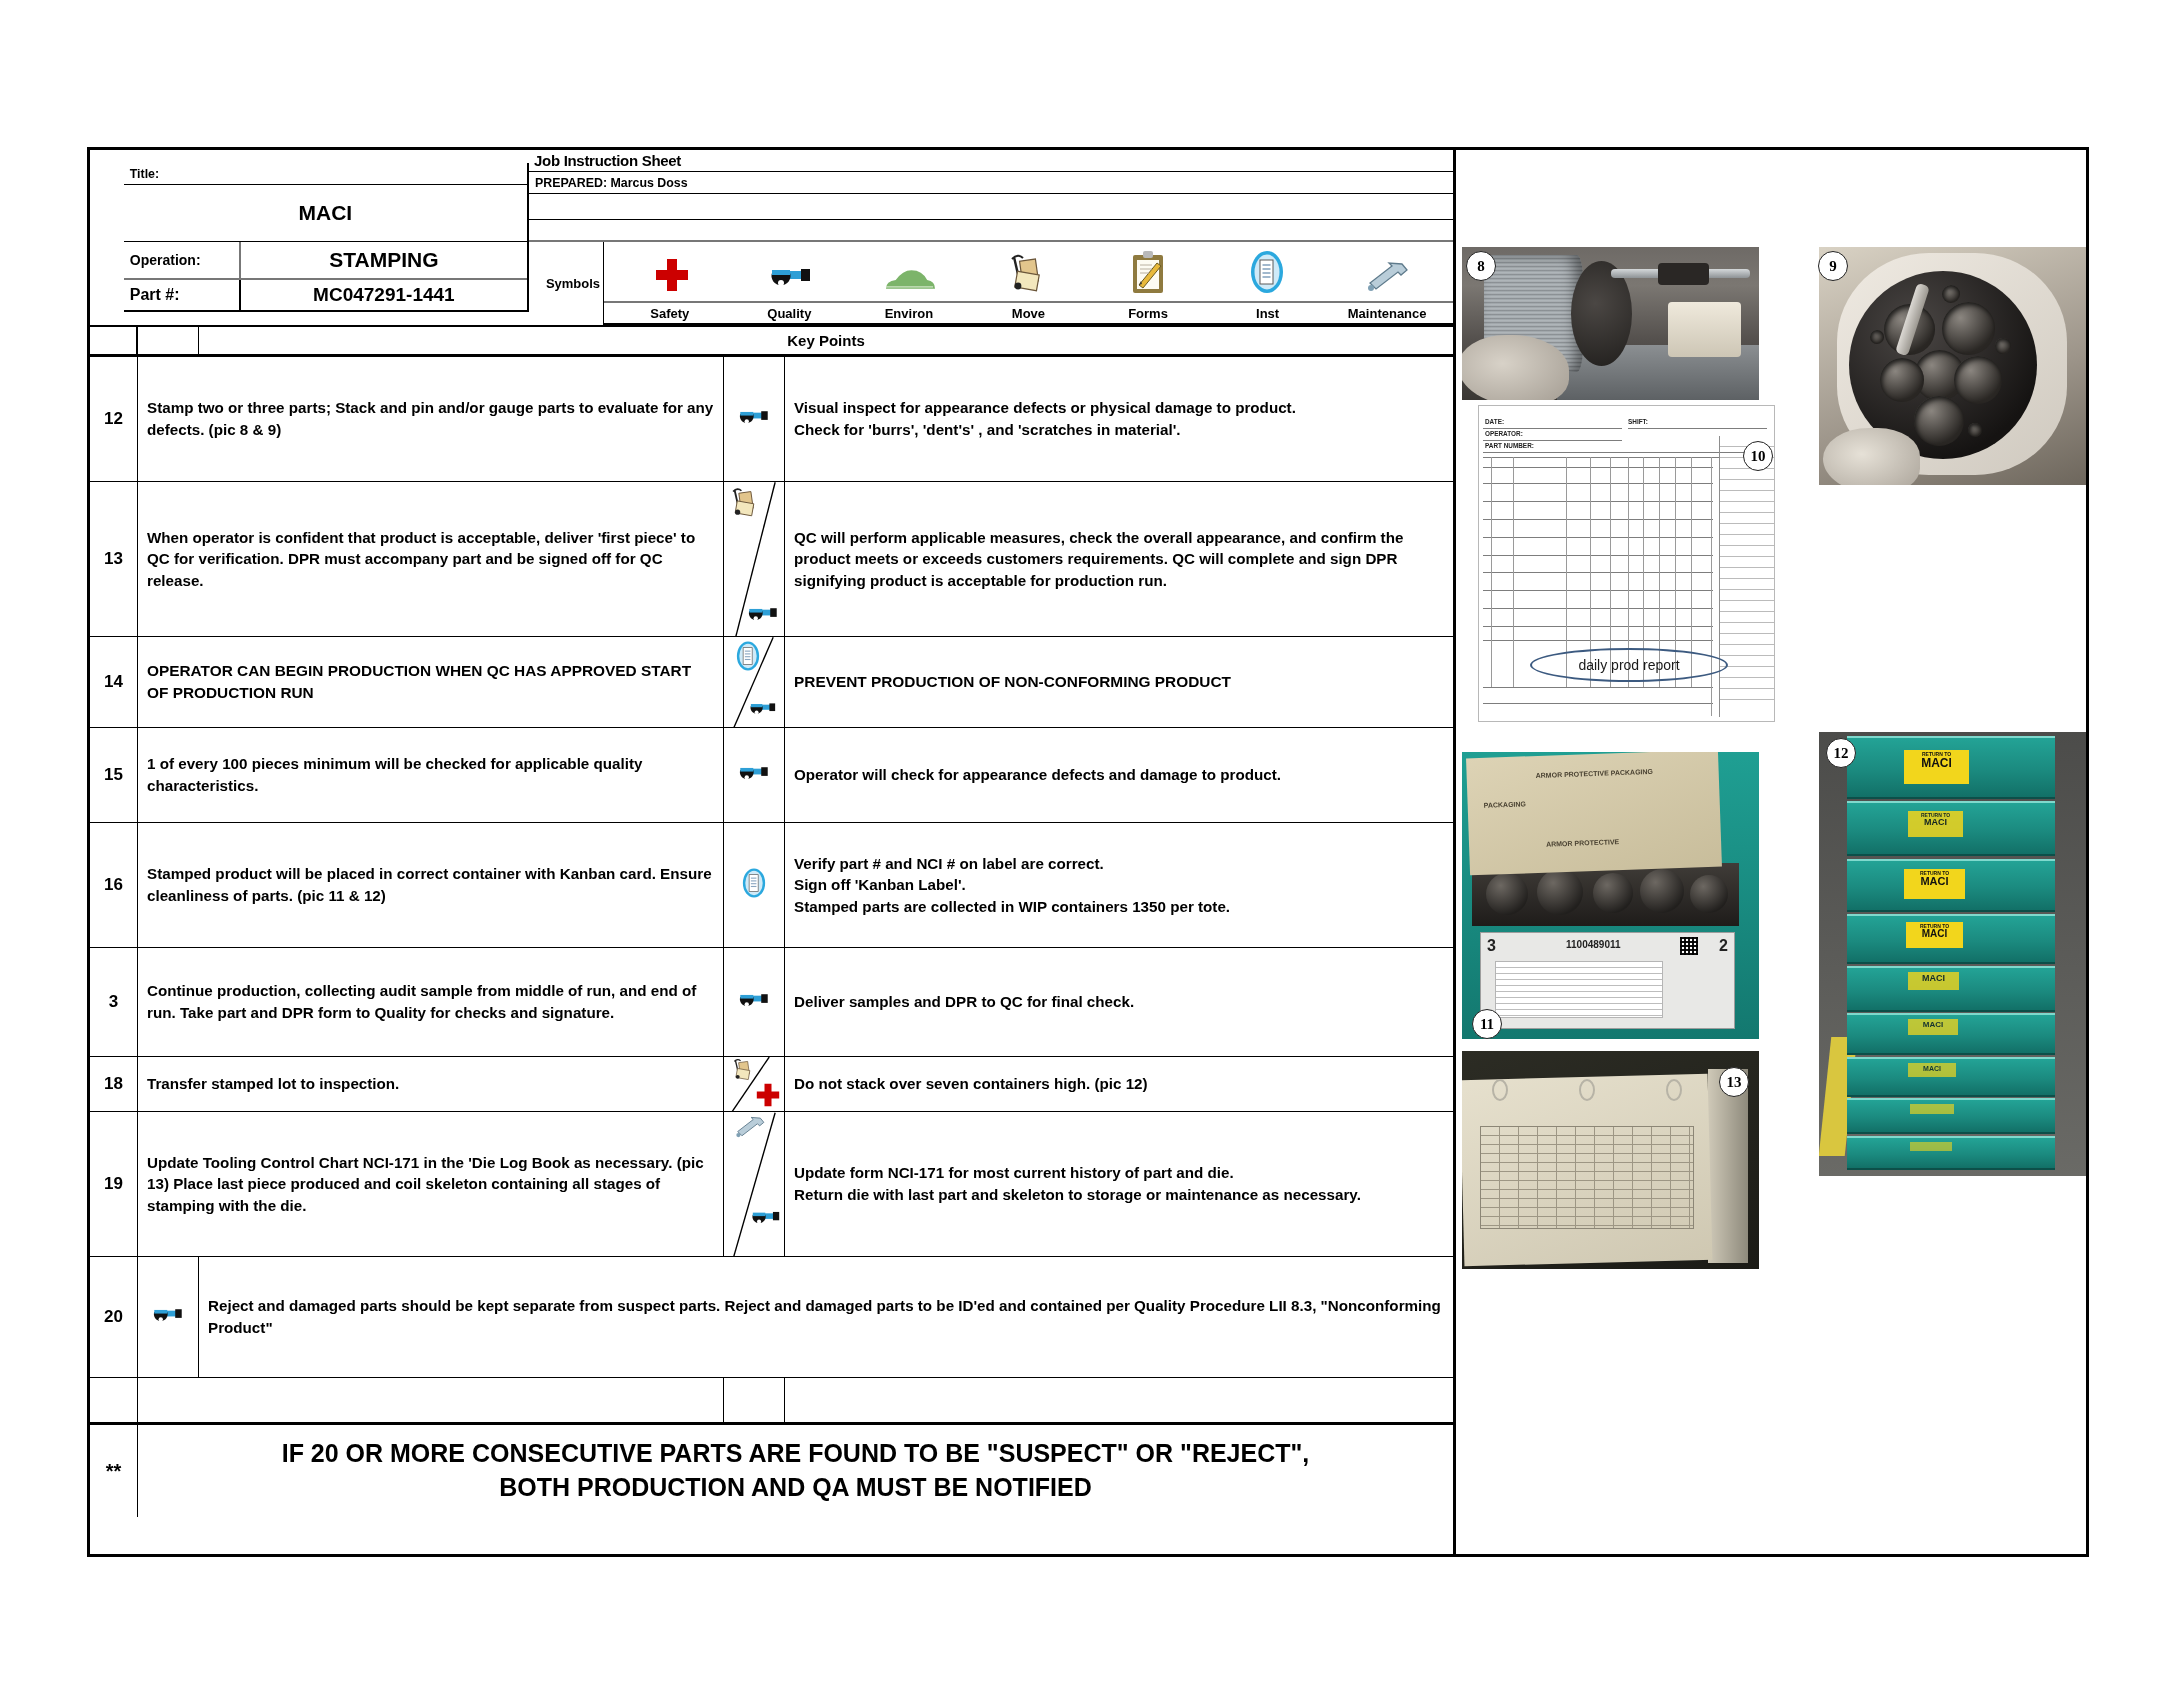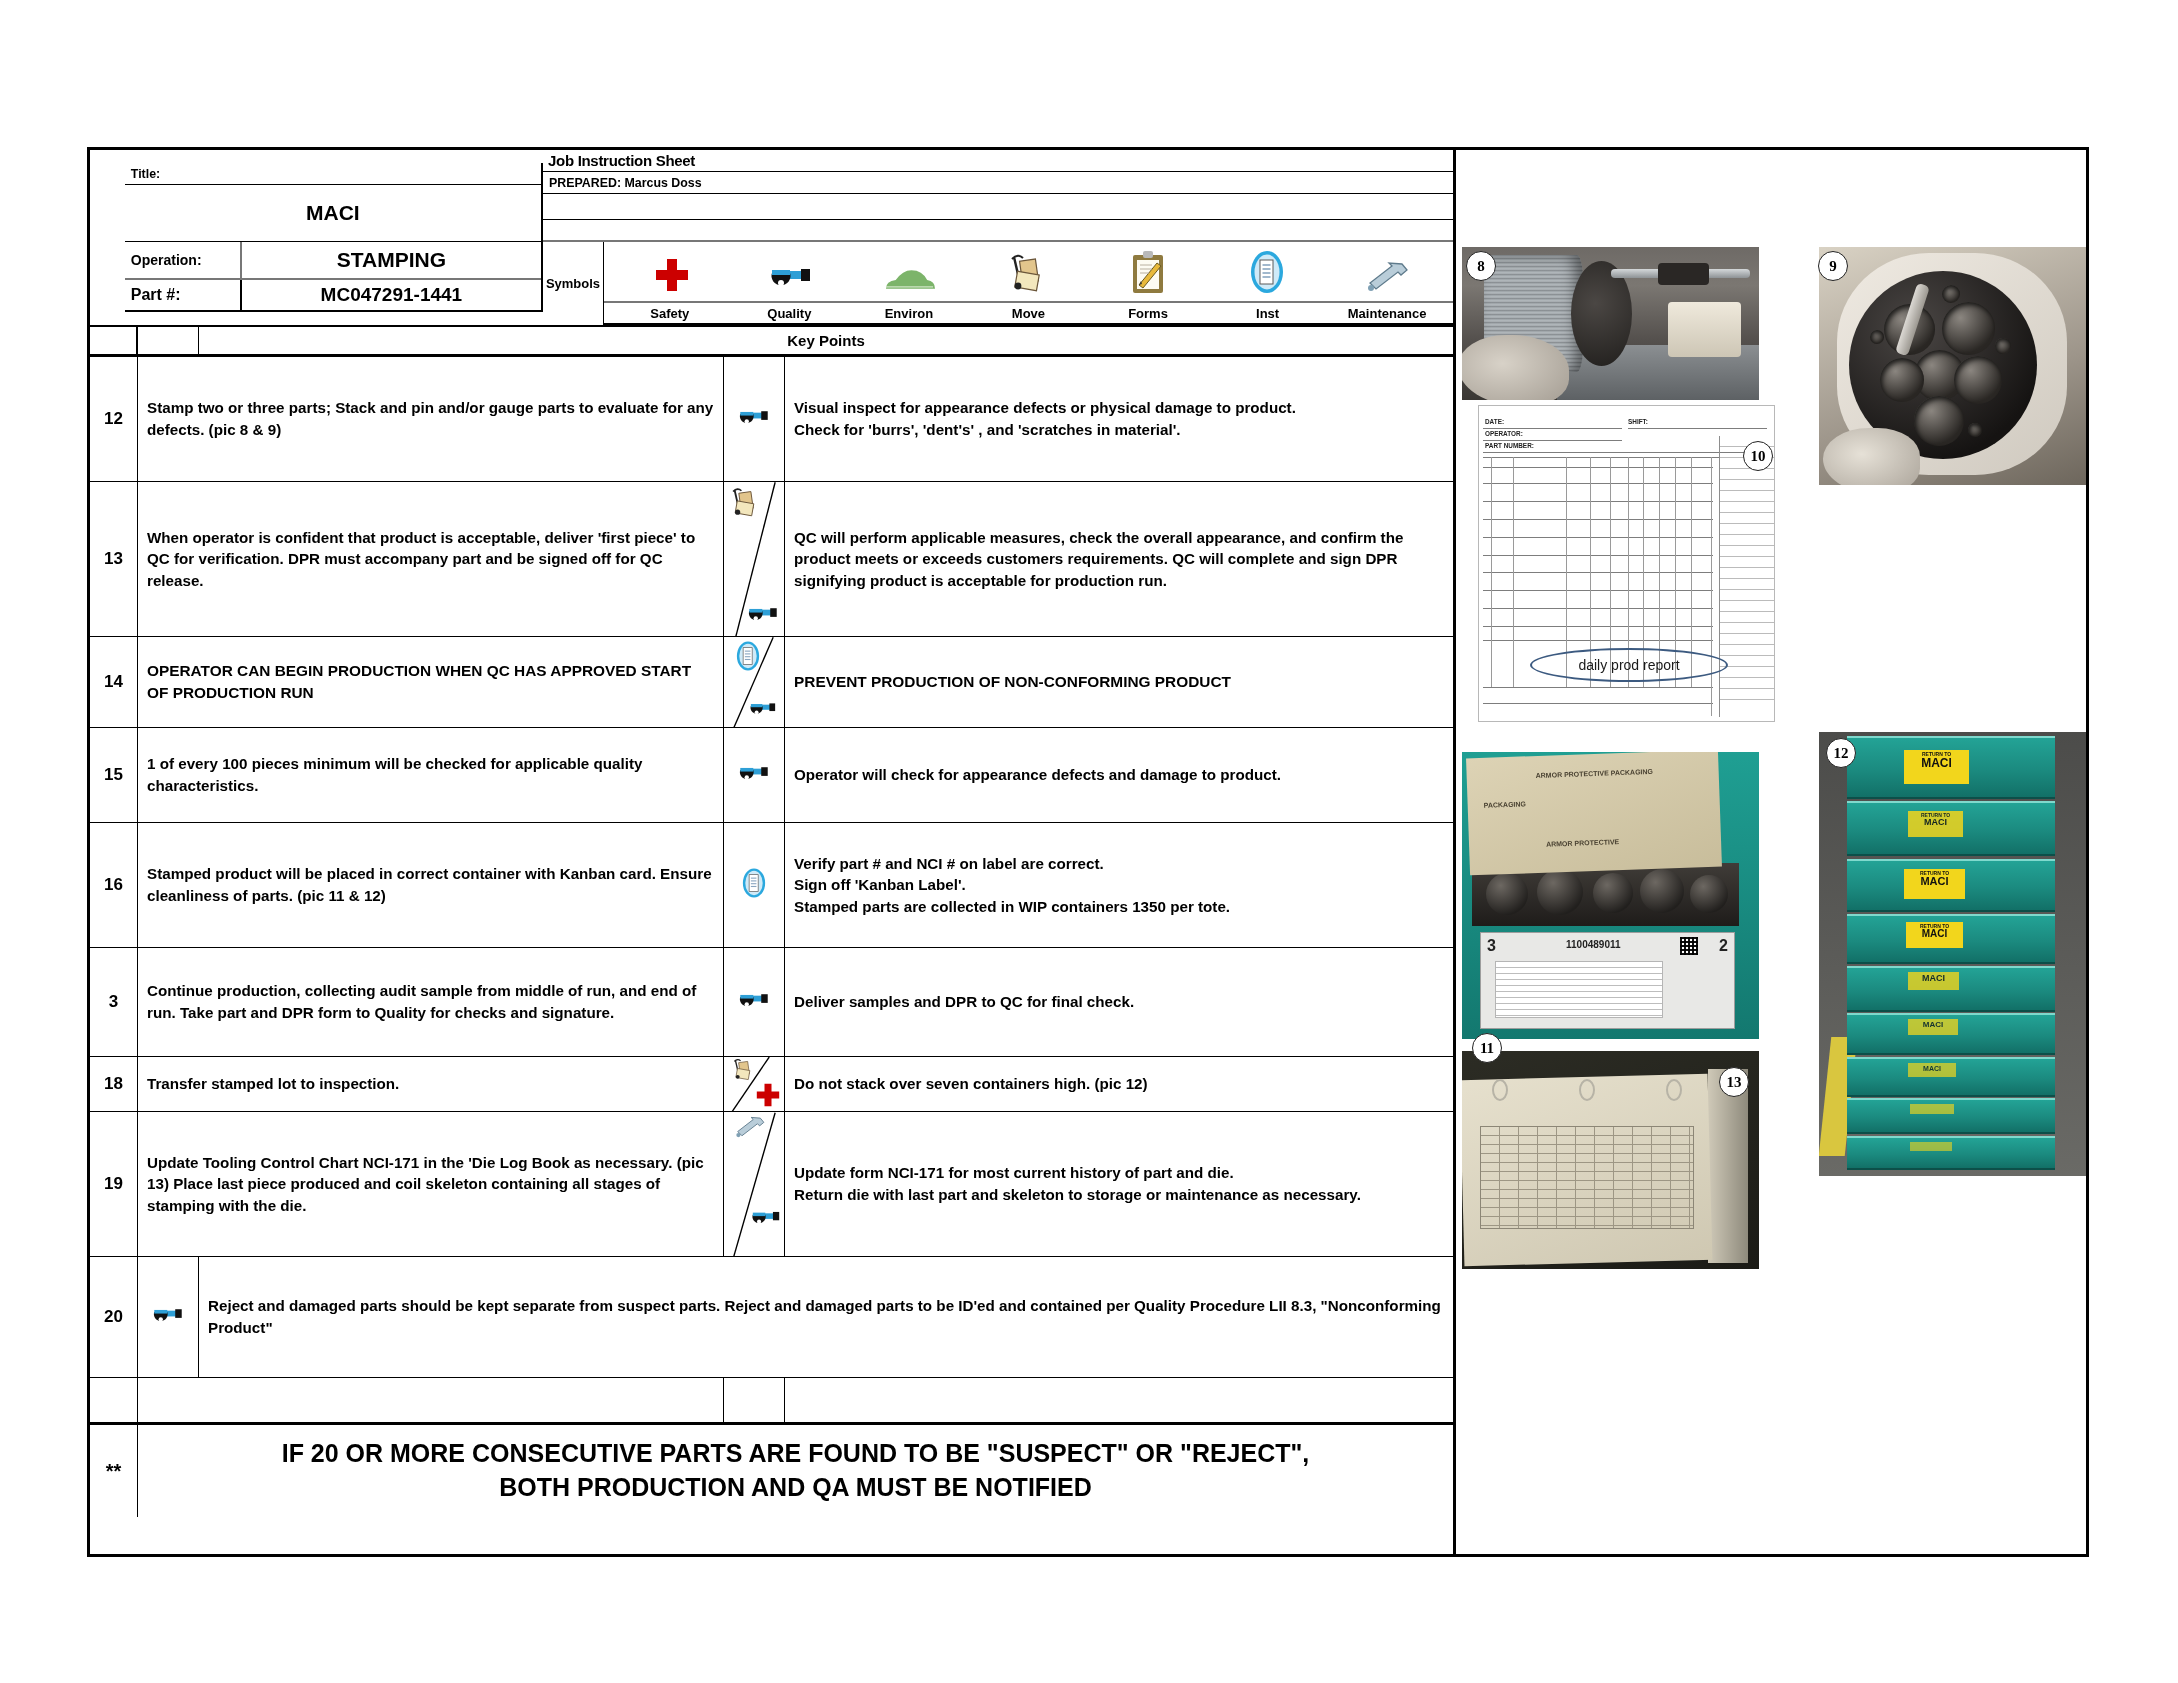--- a/index.html
+++ b/index.html
@@ -132,21 +132,21 @@
     display: flex; align-items: center;
     padding-left: 6px;
   }
   .part-val {
     flex: 1;
     display: flex; align-items: center; justify-content: center;
     font-size: 19px; font-weight: bold;
   }
 
   
-  .sym-wrap { display:flex; flex:1; }
+  .sym-wrap { display:flex; flex:1;padding-left:14px; }
   .sym-label {
     width: 61px;
     border-right: 1.5px solid #000;
     display: flex; align-items: center; justify-content: center;
     font-size: 13px; font-weight: bold;
   }
   .sym-grid { flex: 1; display: flex; flex-direction: column; }
   .sym-icons {
     height: 61px;
     display: flex;
@@ -920,21 +920,21 @@
             <div class="p11-mark" style="left:77px; top:85px;">ARMOR PROTECTIVE</div>
           </div>
           <div class="p11-label">
             <div class="p11-lt" style="left:6px; top:4px; font-size:16px;">3</div>
             <div class="p11-lt" style="left:85px; top:6px;">1100489011</div>
             <div class="p11-qr"></div>
             <div class="p11-lt" style="right:6px; top:4px; font-size:16px;">2</div>
             <div class="p11-fine"></div>
           </div>
         </div>
-        <div class="badge" style="left:16px; top:786px">11</div>
+        <div class="badge" style="left:16px; top:762px">11</div>
 
         <div class="ph p12">
           <div class="p12-bgfloor"></div>
           <div class="p12-yellow"></div>
           <div class="p12-stack">
             <div class="p12-crate" style="top:0px;   height:63px;"></div>
             <div class="p12-crate" style="top:65px;  height:55px;"></div>
             <div class="p12-crate" style="top:123px; height:53px;"></div>
             <div class="p12-crate" style="top:178px; height:50px;"></div>
             <div class="p12-crate" style="top:230px; height:46px;"></div>

